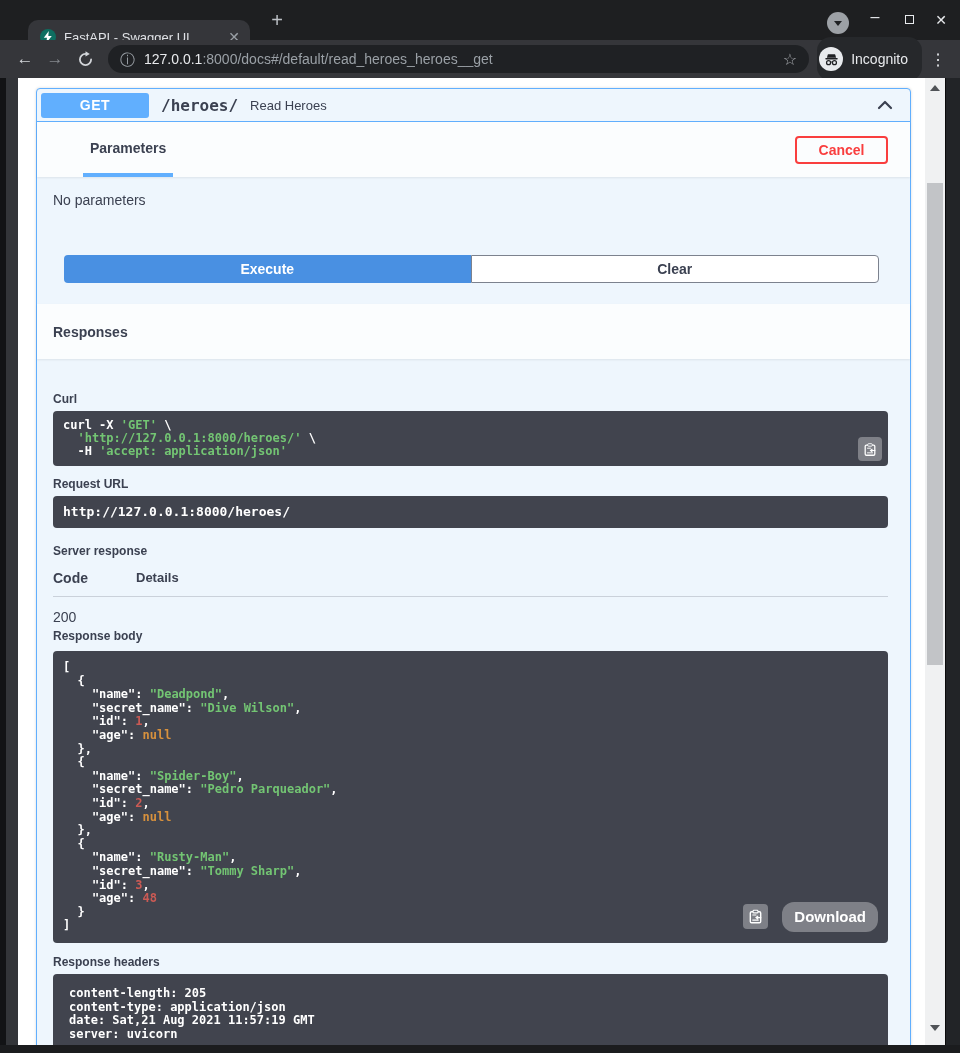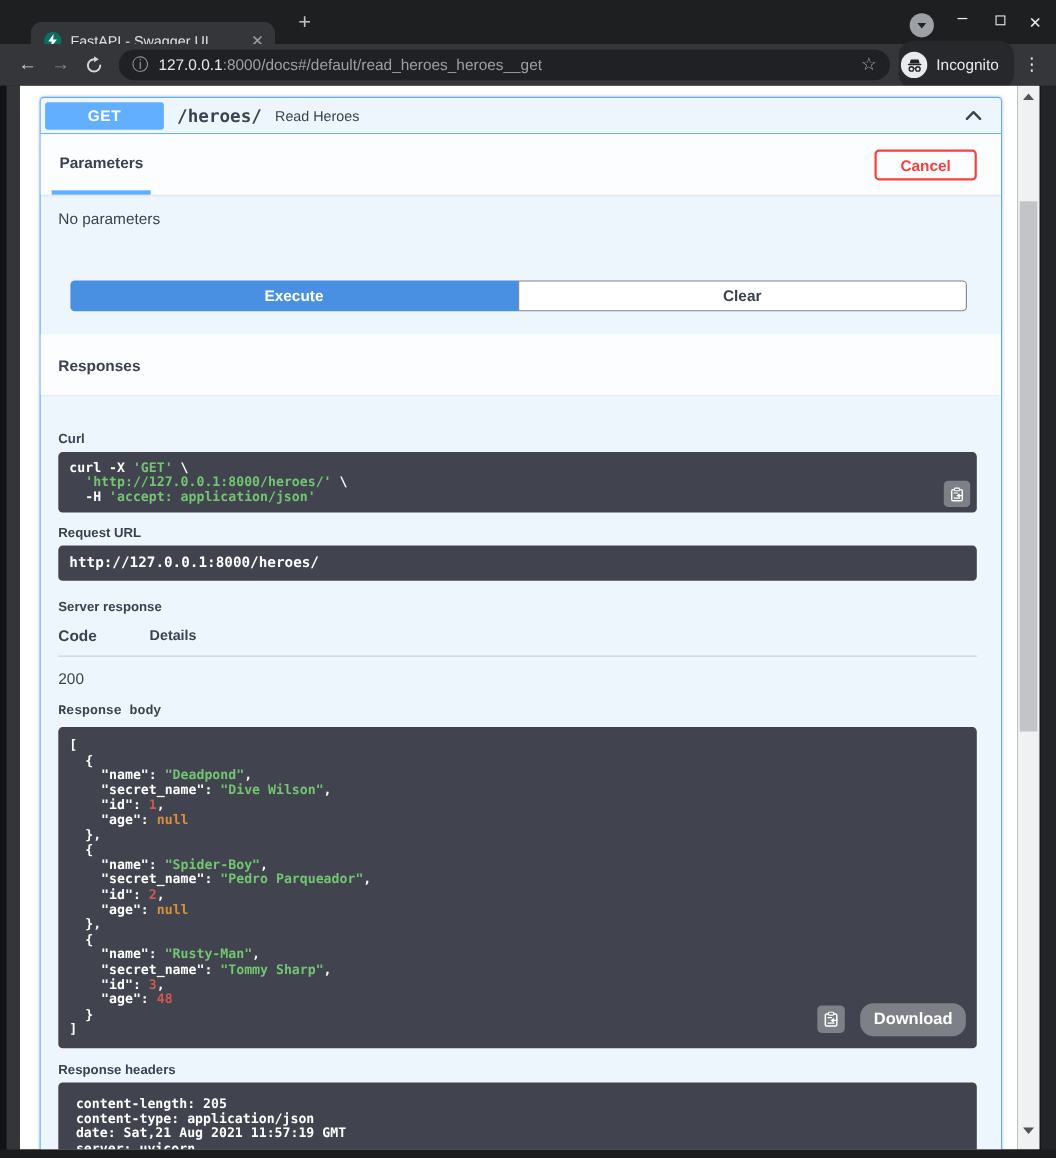--- a/index.html
+++ b/index.html
@@ -53,21 +53,21 @@
   
   .page { position:absolute; left:18px; top:78px; width:907px; height:967px; background:#fff; overflow:hidden; }
   .opblock { margin:10px 14px 0 18px; width:875px; border:1px solid #61affe; border-radius:4px; background:#eef6fd; box-shadow:0 0 3px rgba(0,0,0,.15); }
   .opblock-header { display:flex; align-items:center; height:33px; padding:0 14px 0 4px; border-bottom:1px solid #61affe; }
   .method { width:108px; height:25px; flex:none; background:#61affe; border:none; border-radius:3px; color:#fff; font-weight:bold; font-size:14px; letter-spacing:.5px; display:flex; align-items:center; justify-content:center; }
   .path { font-family:"DejaVu Sans Mono", monospace; font-weight:bold; font-size:16px; color:#3b4151; margin-left:12px; }
   .summary { font-size:13px; color:#3b4151; margin-left:12px; flex:1; }
   .collapse { flex:none; background:none; border:none; padding:0; display:flex; }
 
   .sec-header { background:#fbfdfe; height:55px; display:flex; align-items:center; justify-content:space-between; padding:0 22px 0 10px; box-shadow:0 1px 2px rgba(0,0,0,.08); }
-  .tab-item { align-self:stretch; display:flex; align-items:center; padding:0 7px; border-bottom:4px solid #61affe; }
+  .tab-item { align-self:stretch; display:flex; align-items:center; padding:0 7px; border-bottom:4px solid #61affe;margin-left:36px; }
   .sec-title { font-size:14px; font-weight:bold; color:#3b4151; }
   .sec-header.responses { padding-left:16px; }
   .cancel-btn { width:93px; height:28px; border:2px solid #f93e3e; border-radius:4px; background:transparent; color:#f93e3e; font-weight:bold; font-size:14px; }
 
   .params-body { padding:14px 16px 36px; }
   .no-params { font-size:14px; color:#3b4151; }
   .execute-row { display:flex; margin:10px 31px 21px 27px; height:28px; }
   .execute-btn { flex:1; background:#4990e2; border:none; border-radius:4px 0 0 4px; color:#fff; font-weight:bold; font-size:14px; }
   .clear-btn { flex:1; background:#fff; border:1px solid #7c828e; border-radius:0 4px 4px 0; color:#3b4151; font-weight:bold; font-size:14px; }
 
@@ -80,21 +80,21 @@
   .requrl-block { margin-top:5px; padding:8px 10px; font-size:13px; line-height:16px; }
   .srvresp-label { margin-top:16px; }
   .rtable { margin-top:8px; }
   .rt-head { display:flex; padding:4px 0 10px; border-bottom:1px solid rgba(59,65,81,.2); }
   .rt-col1 { width:83px; flex:none; }
   .rt-col2 { flex:1; min-width:0; }
   .code-header { font-size:14px; font-weight:bold; color:#3b4151; }
   .details-header { font-size:13px; font-weight:bold; color:#3b4151; }
   .rt-row { display:flex; padding-top:12px;flex-direction:column; }
   .resp-code { font-size:14px; color:#3b4151; }
-  .body-label { margin-top:14px;font-family:Liberation Mono, monospace; }
+  .body-label { margin-top:4px; }
   .body-block { margin-top:8px; padding:10px; line-height:13.6px; position:relative; }
   .body-actions { position:absolute; right:10px; bottom:11px; display:flex; align-items:center; gap:14px; }
   .copy-btn { width:25px; height:25px; flex:none; background:rgba(255,255,255,.32); border:none; border-radius:4px; display:flex; align-items:center; justify-content:center; }
   .curl-copy { position:absolute; right:6px; bottom:5px; width:24px; height:24px; }
   .download-btn { height:30px; padding:0 12px; background:rgba(255,255,255,.32); border:none; border-radius:12px; color:#fff; font-weight:bold; font-size:15px; }
   .headers-label { margin-top:12px; }
   .headers-block { margin-top:5px; padding:13px 10px 12px 16px; }
   .hline { line-height:13.8px; }
   .tok-str { color:#73c573; }
   .tok-num { color:#ca5a54; }

